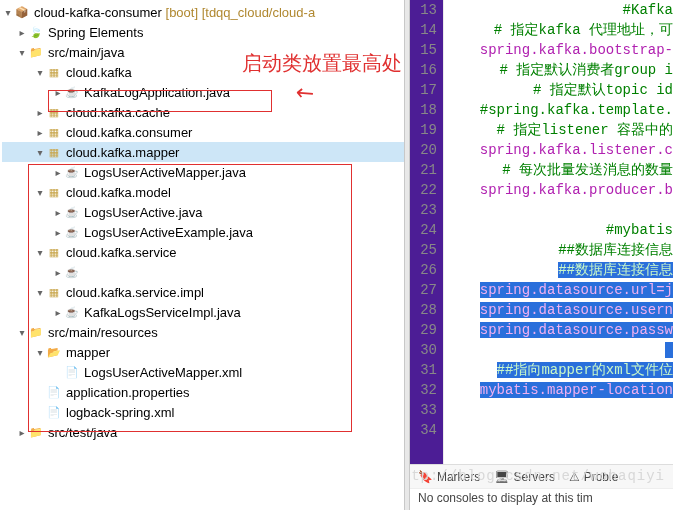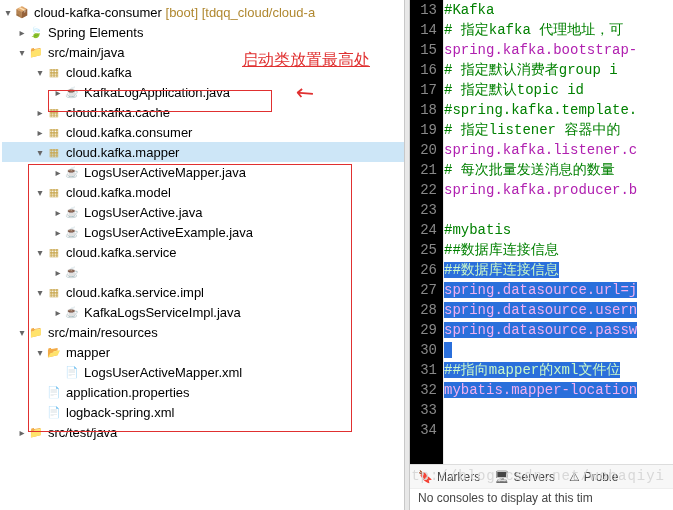--- a/index.html
+++ b/index.html
@@ -95,25 +95,24 @@
   .redbox2 {
     position: absolute;
     border: 1.5px solid #e03030;
     left: 28px; top: 164px;
     width: 324px; height: 268px;
     pointer-events: none;
   }
   .annot {
     position: absolute;
     color: #e03030;
-    font-size: 16px;
+    font-size: 20px;
     left: 242px; top: 50px;
     font-family: "SimSun","Microsoft YaHei",sans-serif;
     pointer-events: none;
-    text-decoration: underline;
   }
   .arrow {
     position: absolute;
     left: 296px; top: 80px;
     color: #e03030;
     font-size: 22px;
     transform: rotate(50deg);
     pointer-events: none;
   }
 
@@ -123,32 +122,33 @@
     display: flex;
     font-family: Consolas, "Courier New", monospace;
     font-size: 14px;
     overflow: hidden;
     background: #fff;
   }
   .gutter {
     width: 34px;
     text-align: right;
     color: #888;
-    background: #000000;
+    background: #4c1d95;
     padding-right: 6px;
     border-right: 1px solid #eaeaea;
   }
   .code {
     flex: 1;
     overflow: hidden;
   }
   .line {
     height: 20px;
     line-height: 20px;
     white-space: pre;
+    text-align: right;
   }
   .gut-line { height: 20px; line-height: 20px; }
   .comment { color: #008000; }
   .key { color: #b020b0; }
   .selblock {
     background: #2a6fdb;
     color: #fff;
     display: inline;
   }
   .selblock .comment-sel { color: #c8f7c8; }

